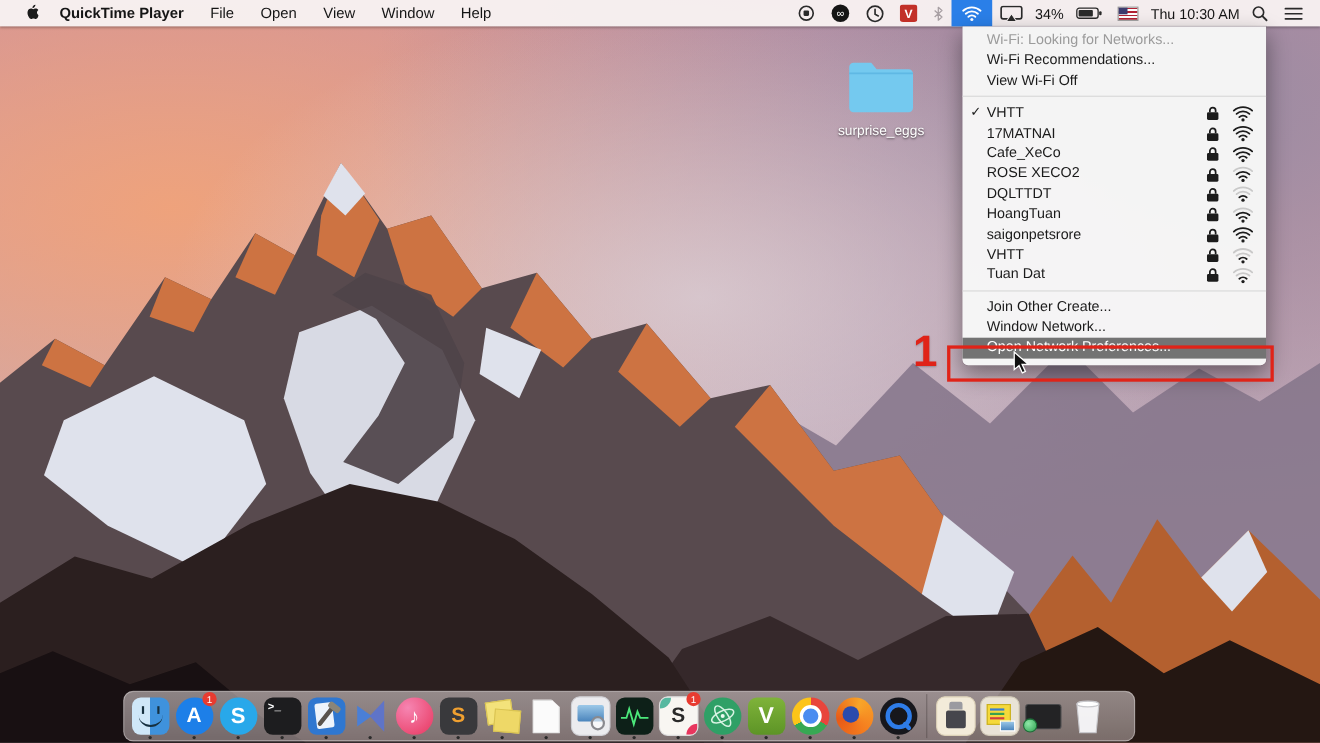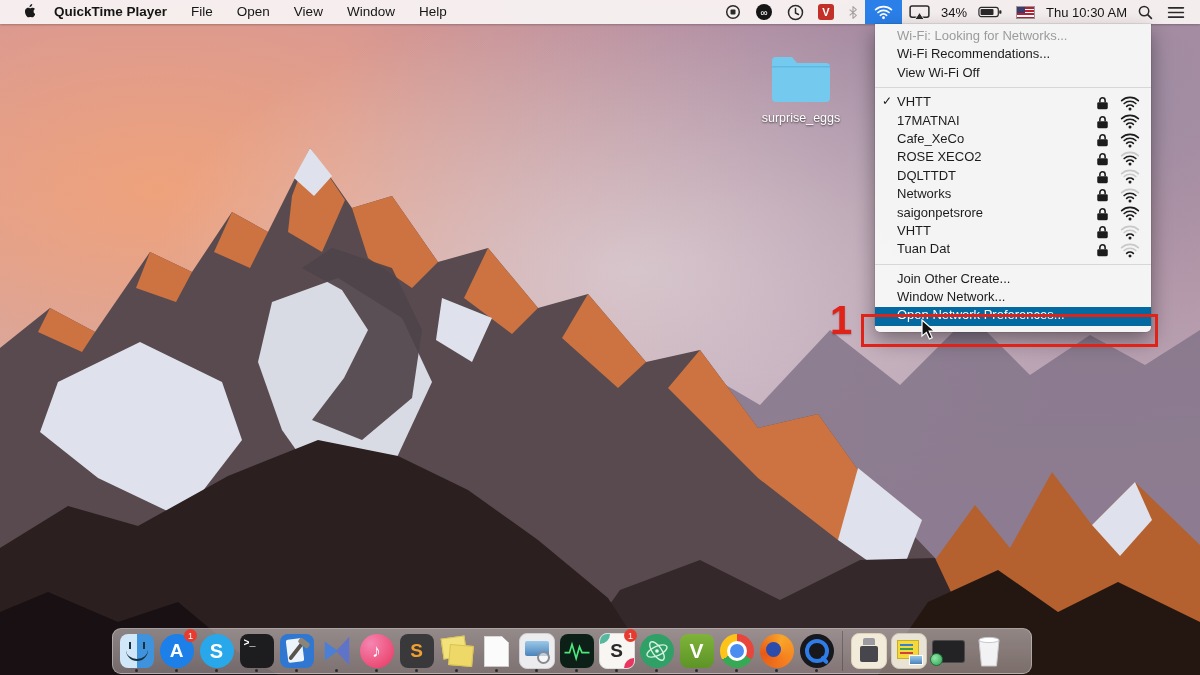--- a/index.html
+++ b/index.html
@@ -31,21 +31,21 @@
     box-shadow:0 8px 20px rgba(0,0,0,.4),0 0 0 .5px rgba(0,0,0,.15);
     padding:4px 0 6px 0;font-size:13px;color:#1b1b1b;}
   .mi{height:18.4px;display:flex;padding:0 10px 0 7px;}
   .mi .chk{width:15px;text-align:left;font-size:12px;flex:0 0 15px;}
   .mi .nm{flex:1;white-space:nowrap;overflow:hidden;}
   .mi.dis{color:#9b9b9b;}
   .mi .ic{display:flex;align-items:center;justify-content:center;}
   .mi .lock{width:15px;margin-right:9px;}
   .mi .wf{width:22px;}
   .sep{height:2px;border-top:1px solid #d7d7d7;margin:4px 0;}
-  .mi.hl{background:#0369a1;color:#fff;height:19px;}
+  .mi.hl{background:#737373;color:#fff;height:19px;}
   .net[data-level="1"] .a2,.net[data-level="1"] .a3{opacity:.2;}
   .net[data-level="2"] .a3{opacity:.2;}
 
   
   .red-box{position:absolute;left:861px;top:314px;width:291px;height:27px;
     border:3px solid #e02318;z-index:60;pointer-events:none;}
   .red-step{position:absolute;left:830px;top:300px;font-size:40px;font-weight:bold;
     color:#e02318;z-index:60;line-height:1;text-shadow:0 1px 2px rgba(0,0,0,.25);}
   .cursor{position:absolute;left:921px;top:319px;z-index:70;}
 
@@ -383,21 +383,21 @@
               <path class="a1" d="M8,12.5 a6,6 0 0,1 8,0"></path>
               <path class="a2" d="M5,9 a10.5,10.5 0 0,1 14,0"></path>
               <path class="a3" d="M2,5.5 a15,15 0 0,1 20,0"></path>
             </g>
             <circle cx="12" cy="15.6" r="1.8" fill="#1c1c1c"></circle>
           </svg>
         </span>
     </div>
     <div class="mi net" data-level="2">
       <span class="chk"></span>
-      <span class="nm">Networks</span>
+      <span class="nm">HoangTuan</span>
       <span class="ic lock">
           <svg width="11" height="14" viewBox="0 0 12 16">
             <path d="M3 7 V5 a3 3 0 0 1 6 0 V7" stroke="#1c1c1c" stroke-width="1.8" fill="none"></path>
             <rect y="7" width="12" height="8" rx="1.5" fill="#1c1c1c"></rect>
           </svg>
         </span>
       <span class="ic wf">
           <svg width="20" height="15" viewBox="0 0 24 18">
             <g stroke="#1c1c1c" stroke-width="2" fill="none" stroke-linecap="round">
               <path class="a1" d="M8,12.5 a6,6 0 0,1 8,0"></path>

